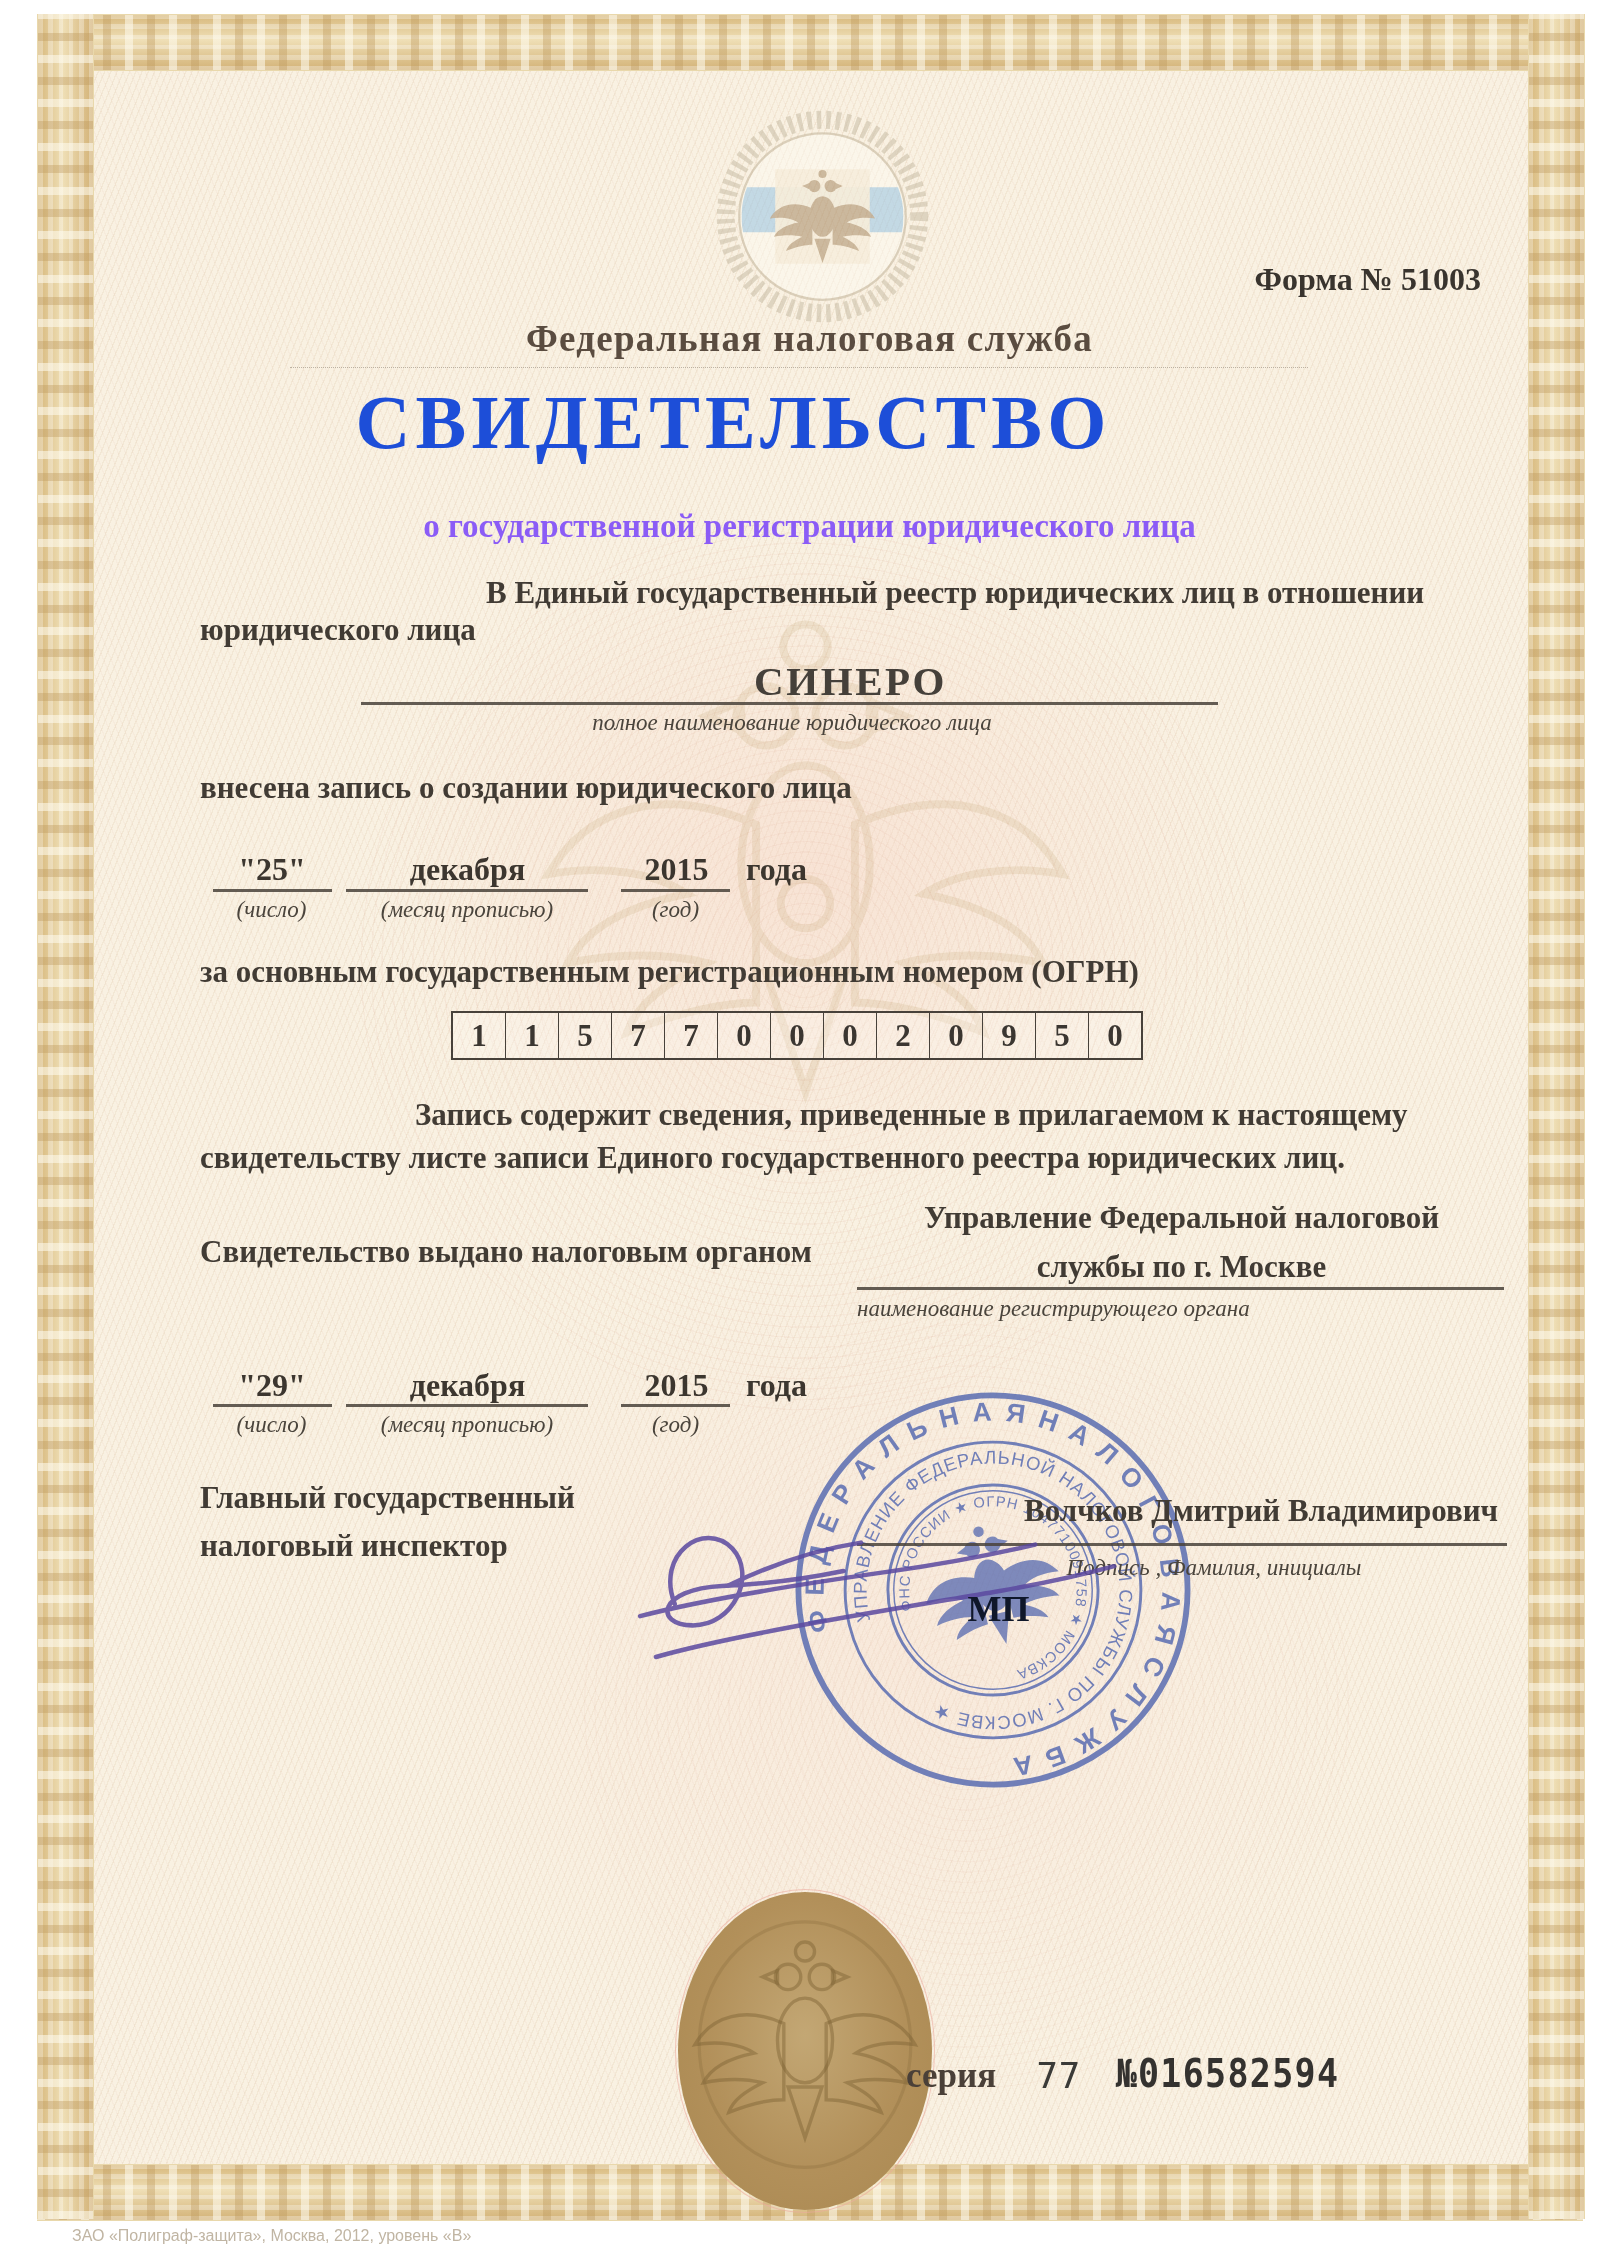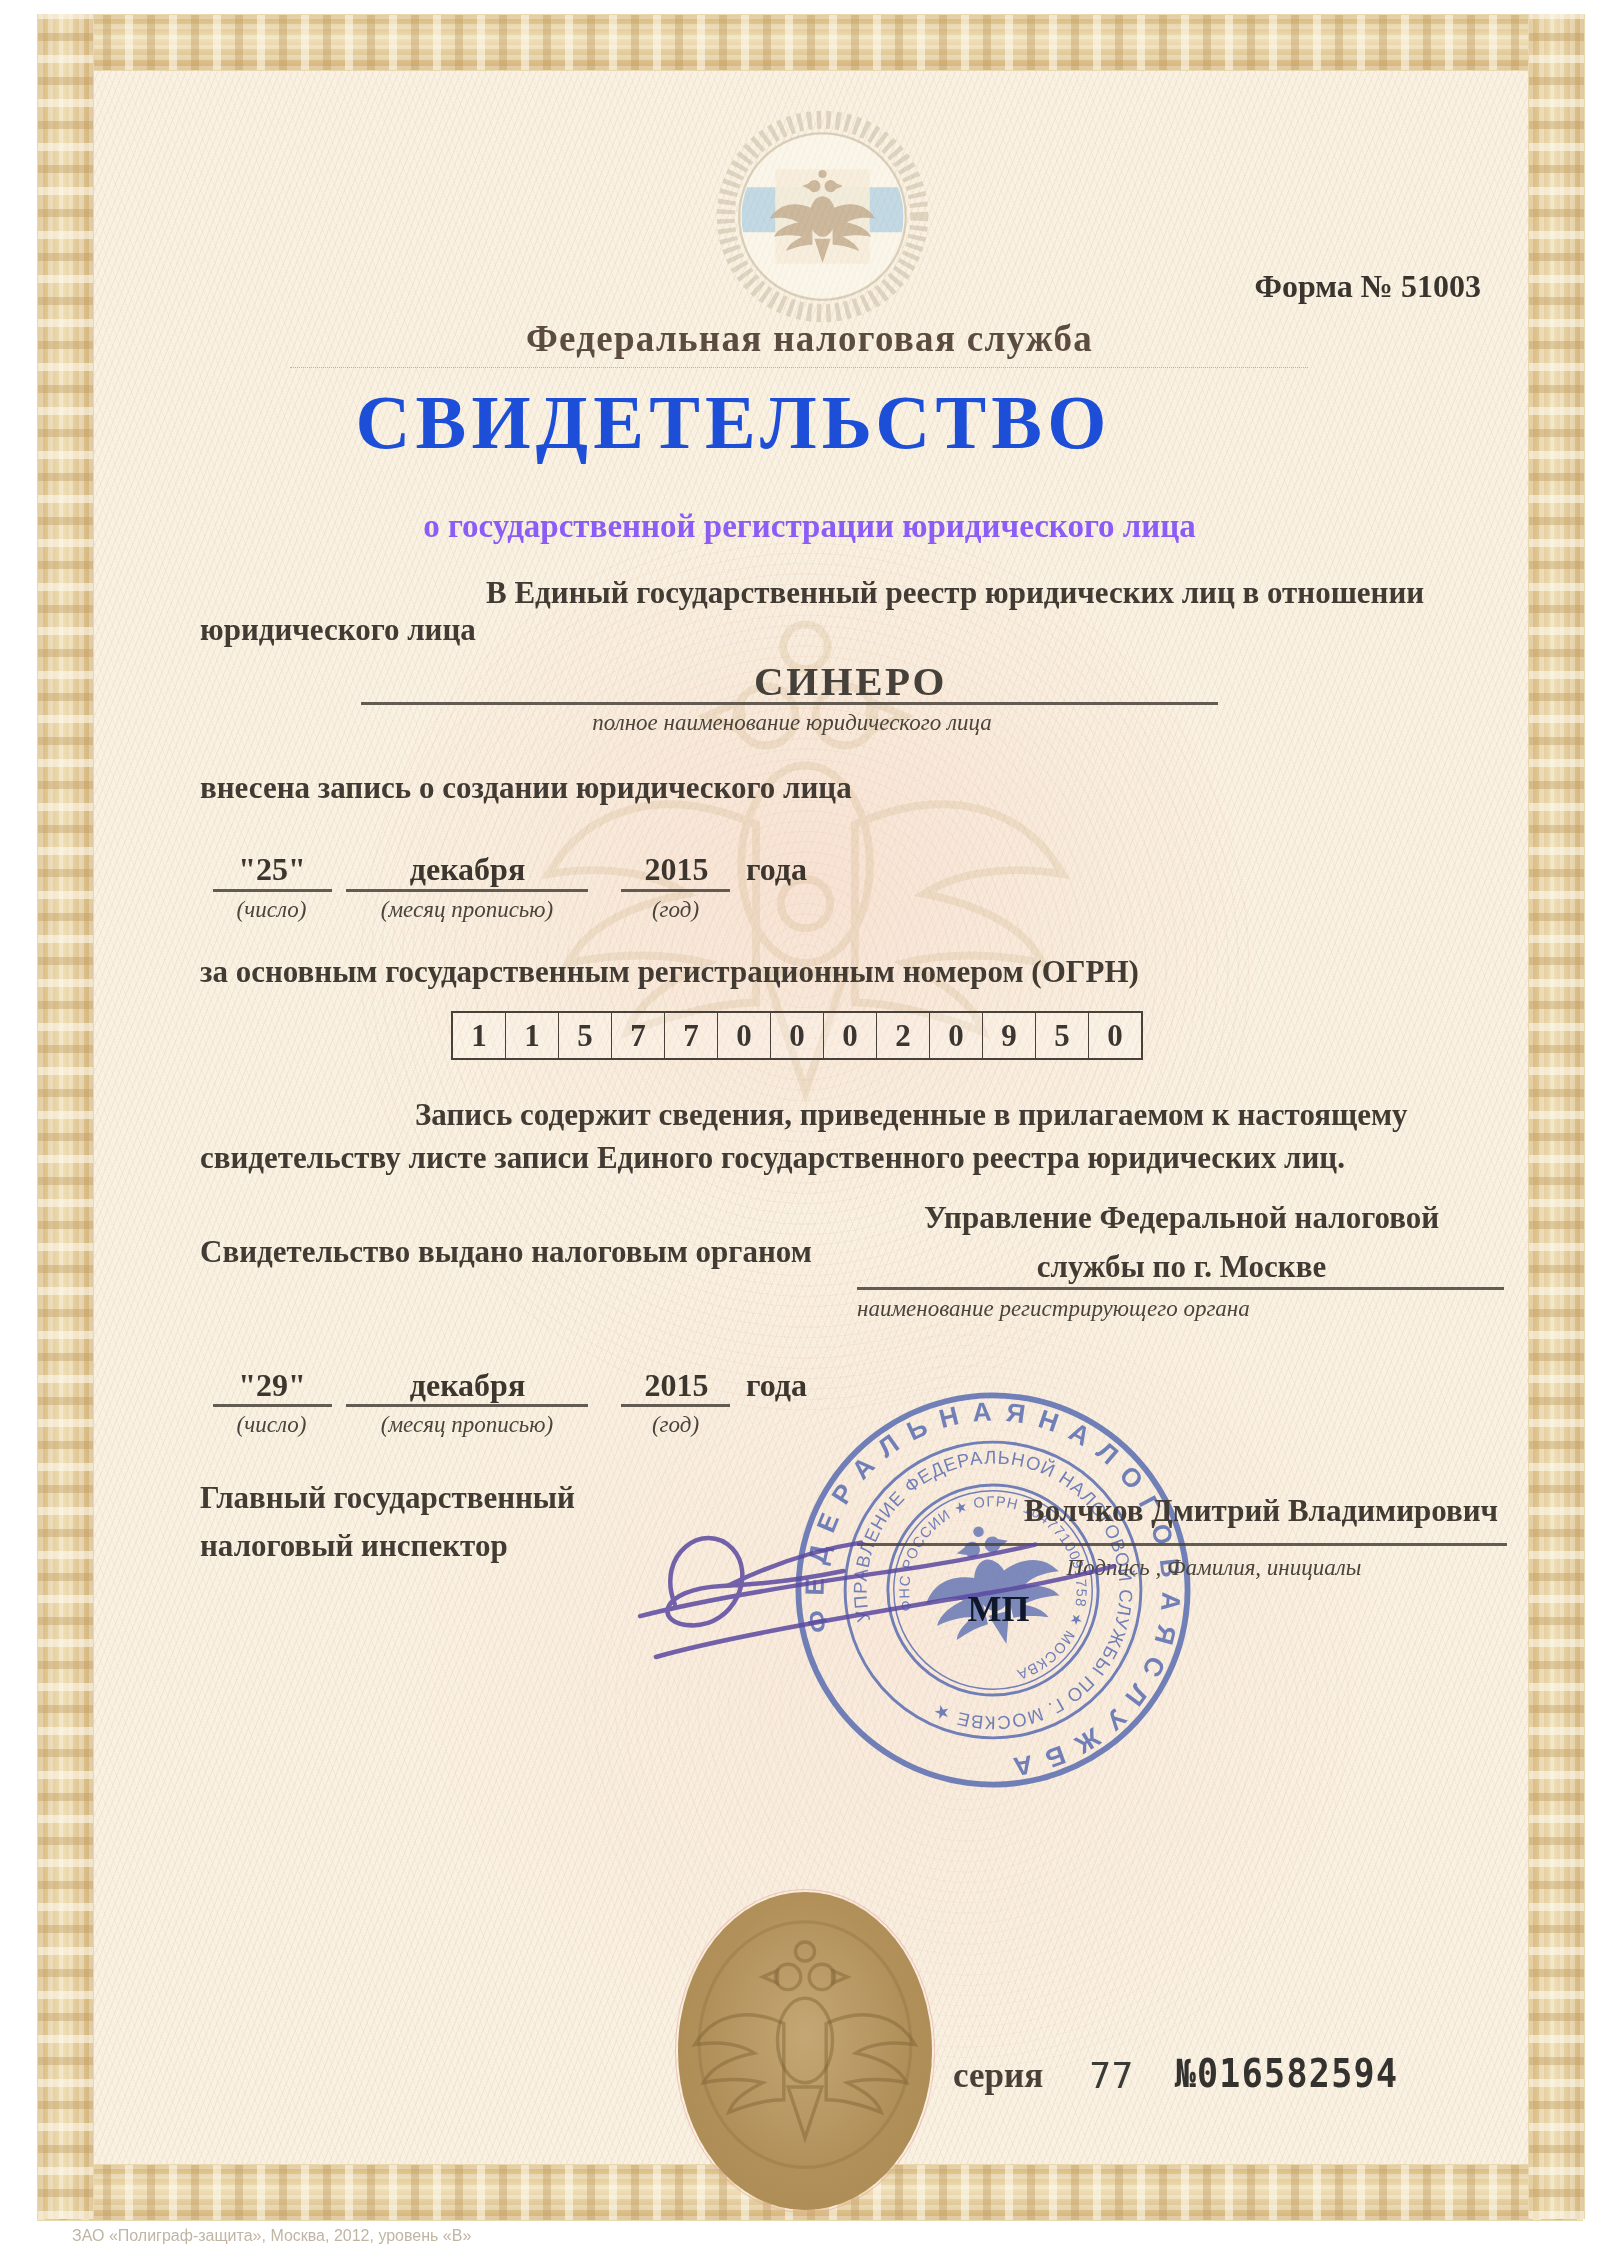--- a/index.html
+++ b/index.html
@@ -35,21 +35,21 @@
       radial-gradient(ellipse 612px 483px at 50% 805px, rgba(247,213,199,.50), rgba(247,213,199,0) 70%),
       radial-gradient(ellipse 676px 580px at 56% 1578px, rgba(247,218,206,.34), rgba(247,218,206,0) 72%),
       repeating-linear-gradient(112deg, rgba(205,176,135,.15) 0 1.3px, rgba(205,176,135,0) 1.3px 5.8px),
       repeating-linear-gradient(68deg, rgba(226,186,170,.10) 0 1.3px, rgba(226,186,170,0) 1.3px 7px),
       linear-gradient(#f9f1e2,#f9f1e2);
   }
   .rosette{position:absolute;border-radius:50%;z-index:1;
     background:repeating-radial-gradient(circle, rgba(222,170,150,.10) 0 1.3px, rgba(222,170,150,0) 1.3px 10.3px);}
   
   .txt{position:absolute;z-index:5;white-space:nowrap;}
-  .form-label{left:1095px;top:268px;width:386px;text-align:right;font-size:32px;font-weight:700;color:#39342e;}
+  .form-label{left:1095px;top:261px;width:386px;text-align:right;font-size:32px;font-weight:700;color:#39342e;}
   .agency{left:0;top:317px;width:1619px;text-align:center;font-size:37px;font-weight:700;color:#5a4c40;letter-spacing:1.3px;}
   .dotline{left:290px;top:367px;width:1018px;border-top:1.3px dotted #978d7e;opacity:.6;z-index:4;position:absolute;}
   .doc-title{left:0;top:379px;width:1467px;text-align:center;font-size:76px;font-weight:700;color:#1d4ed8;letter-spacing:5.2px;}
   .subtitle{left:0;top:508px;width:1619px;text-align:center;font-size:33px;font-weight:700;color:#8b5cf6;}
   .body-line{font-size:31px;font-weight:700;color:#413b34;}
   .intro1{left:486px;top:575px;}
   .intro2{left:200px;top:612px;}
   .entity-name{left:464px;top:657px;width:773px;text-align:center;font-size:41px;font-weight:700;letter-spacing:2.6px;color:#45403a;}
   .rule{position:absolute;height:2.6px;background:#49423a;opacity:.85;z-index:5;}
   .entity-rule{left:361px;top:702px;width:857px;}
@@ -82,21 +82,21 @@
   
   .top-emblem{left:710px;top:104px;width:225px;height:225px;opacity:.55;z-index:2;}
   .watermark-eagle{left:509px;top:535px;width:593px;height:683px;opacity:.14;z-index:1;}
   .stamp{left:779px;top:1376px;width:428px;height:428px;z-index:6;opacity:.82;transform:rotate(-14deg);}
   .signature{left:612px;top:1475px;width:593px;height:206px;z-index:8;opacity:.85;transform:rotate(-4deg);}
   .gold-seal{left:678px;top:1892px;width:254px;height:318px;border-radius:50%;z-index:4;
     background:radial-gradient(ellipse at 50% 45%, #c3a774 0%, #b2905a 55%, #a98851 100%);
     outline:1.9px solid rgba(236,170,158,.6);outline-offset:2.6px;}
   .gold-seal svg{width:100%;height:100%;}
   
-  .series-row{left:953px;top:2056px;display:flex;align-items:flex-start;z-index:5;gap:6px;}
+  .series-row{left:906px;top:2056px;display:flex;align-items:flex-start;z-index:5;}
   .series-label{font-size:35px;font-weight:700;color:#4a4038;}
   .series-region{font-family:"DejaVu Sans", sans-serif;font-size:35px;font-weight:500;color:#3a3a37;margin-left:40px;}
   .series-number{font-family:"DejaVu Sans Mono", monospace;font-size:35px;font-weight:700;color:#34322f;margin-left:35px;letter-spacing:1.3px;transform:scaleY(1.12);transform-origin:bottom;}
   .fine-print{left:72px;top:2227px;font-size:16px;font-family:"Liberation Sans", sans-serif;color:#c0b5a3;z-index:4;}
   .stamp text{font-family:"Liberation Sans", sans-serif;}
 </style>
 </head>
 <body>
 
 <div class="band top"></div>

